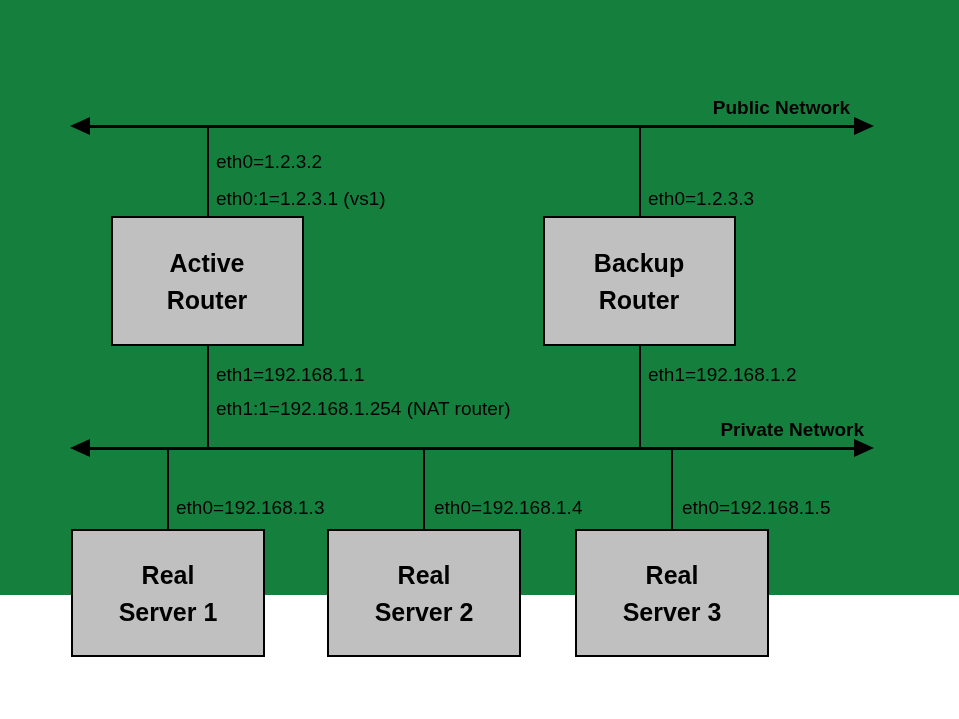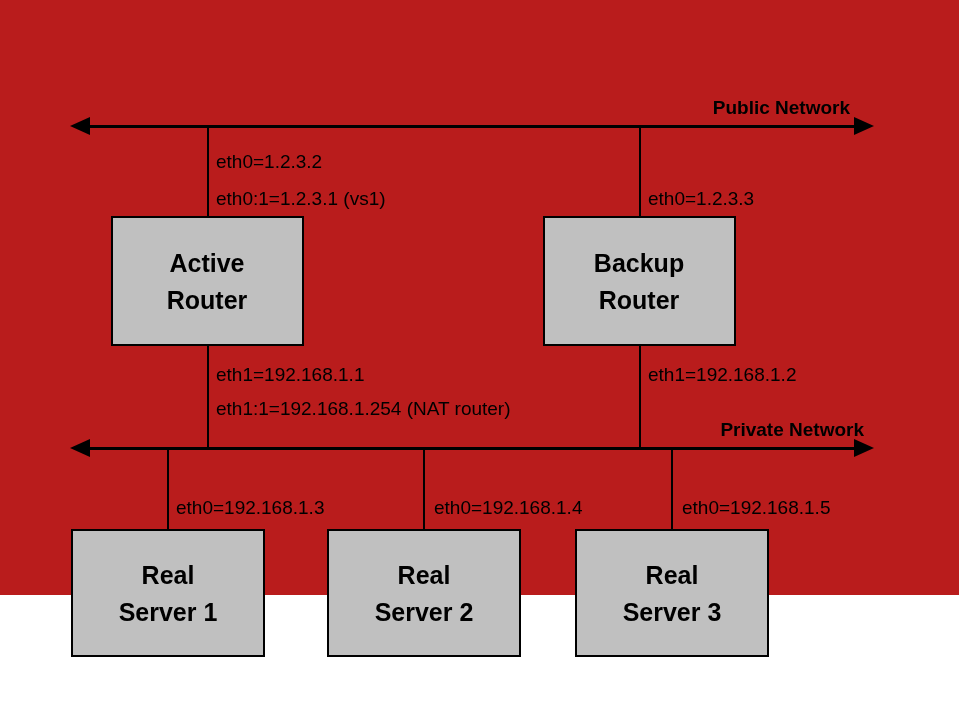--- a/index.html
+++ b/index.html
@@ -10,21 +10,21 @@
   body {
     width: 959px;
     height: 719px;
     overflow: hidden;
     font-family: "Liberation Sans", sans-serif;
   }
   #diagram-root {
     position: relative;
     width: 959px;
     height: 595px;
-    background: #b91c1c;
+    background: #15803d;
   }
   svg.diagram {
     display: block;
     width: 959px;
     height: 719px;
     shape-rendering: crispEdges;
   }
   .bus-line, .drop-line {
     stroke: #000000;
     fill: none;

